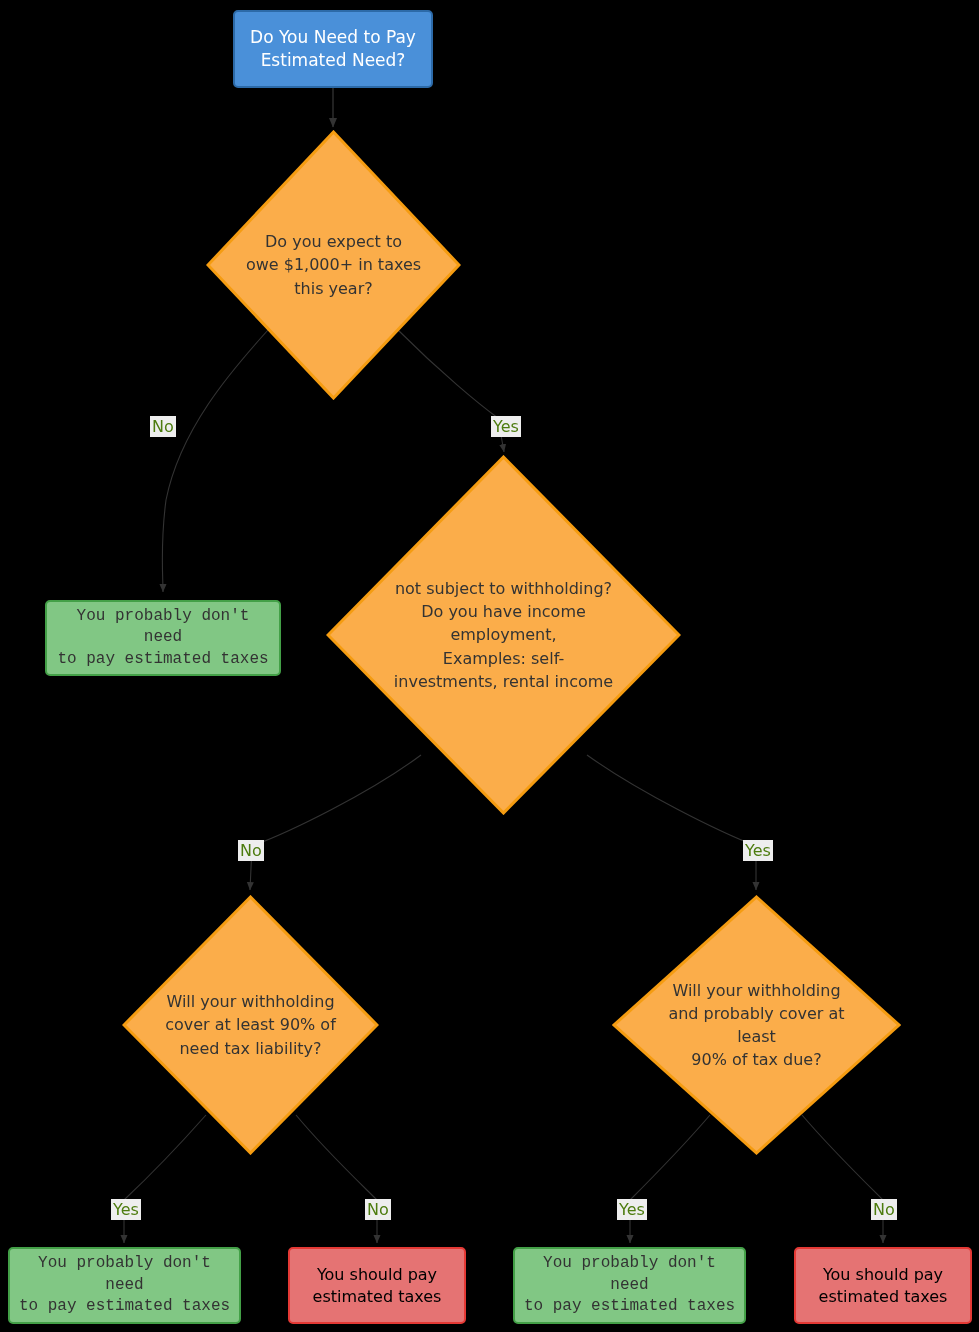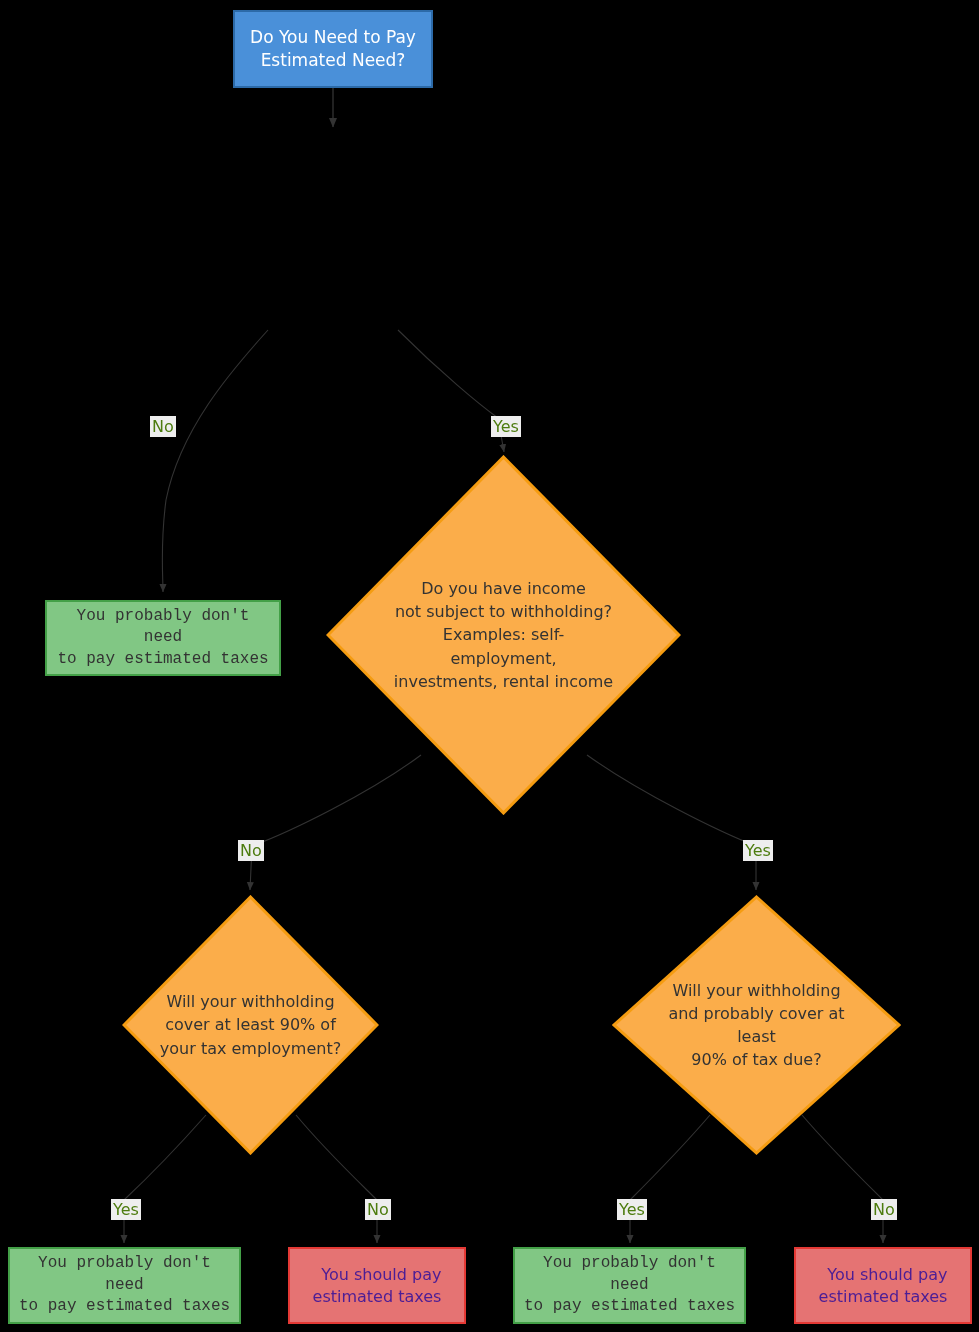--- a/index.html
+++ b/index.html
@@ -31,42 +31,41 @@
     box-sizing: border-box;
     display: flex;
     align-items: center;
     justify-content: center;
     text-align: center;
   }
   
   .rect {
     border-width: 2px;
     border-style: solid;
-    border-radius: 0px;
+    border-radius: 5px;
   }
   .rect .label {
     line-height: 1.35;
     padding: 0 8px;
   }
   .node-start {
     background: #4a90d9;
     border-color: #2c6aa8;
     color: #ffffff;
   }
   .node-good {
     background: #81c784;
     border-color: #43a047;
     color: #333333;
     font-family: Liberation Mono, monospace;
   }
   .node-bad {
     background: #e57373;
     border-color: #e53935;
-    color: #4c1d95;
-    text-align: right;
+    color: #000000;
   }
   
   .diamond-wrap {
     position: absolute;
   }
   .diamond-shape {
     position: absolute;
     left: 0; top: 0;
     width: 100%;
     height: 100%;
@@ -131,52 +130,64 @@
     <path d="M802,1115 C832,1150 868,1185 883,1200 L883,1243" fill="none" stroke="#333333" stroke-width="1.1" marker-end="url(#arrow)"></path>
   </svg>
 
   <div class="node rect node-start" style="left:233px; top:10px; width:200px; height:78px;">
     <div class="label t17">
       <div>Do You Need to Pay</div>
       <div>Estimated Need?</div>
     </div>
   </div>
 
+  <div class="diamond-wrap" style="left:206px; top:130px; width:255px; height:270px;">
+    <svg class="diamond-shape" viewBox="0 0 255 270" preserveAspectRatio="none">
+      <polygon points="127.5,2 253,135 127.5,268 2,135" fill="#fbad4a" stroke="#f59c11" stroke-width="3"></polygon>
+    </svg>
+    <div class="diamond-text t16">
+      <div class="inner">
+        <div>Do you expect to</div>
+        <div>owe $1,000+ in taxes</div>
+        <div>this year?</div>
+      </div>
+    </div>
+  </div>
 
   <div class="diamond-wrap" style="left:326px; top:455px; width:355px; height:360px;">
     <svg class="diamond-shape" viewBox="0 0 355 360" preserveAspectRatio="none">
       <polygon points="177.5,2 353,180 177.5,358 2,180" fill="#fbad4a" stroke="#f59c11" stroke-width="3"></polygon>
     </svg>
     <div class="diamond-text t16">
       <div class="inner">
+        <div>not subject to withholding?</div>
         <div>Do you have income</div>
-        <div>not subject to withholding?</div>
+        <div>employment,</div>
         <div>Examples: self-</div>
-        <div>employment,</div>
         <div>investments, rental income</div>
       </div>
     </div>
   </div>
 
   <div class="node rect node-good" style="left:45px; top:600px; width:236px; height:76px;">
     <div class="label t16">
       <div>You probably don't need</div>
       <div>to pay estimated taxes</div>
     </div>
   </div>
 
   <div class="diamond-wrap" style="left:122px; top:895px; width:257px; height:260px;">
     <svg class="diamond-shape" viewBox="0 0 257 260" preserveAspectRatio="none">
       <polygon points="128.5,2 255,130 128.5,258 2,130" fill="#fbad4a" stroke="#f59c11" stroke-width="3"></polygon>
     </svg>
     <div class="diamond-text t16">
       <div class="inner">
         <div>Will your withholding</div>
         <div>cover at least 90% of</div>
-        <div>your tax employment?</div>
+        <div>need tax liability?</div>
       </div>
     </div>
   </div>
 
   <div class="diamond-wrap" style="left:612px; top:895px; width:289px; height:260px;">
     <svg class="diamond-shape" viewBox="0 0 289 260" preserveAspectRatio="none">
       <polygon points="144.5,2 287,130 144.5,258 2,130" fill="#fbad4a" stroke="#f59c11" stroke-width="3"></polygon>
     </svg>
     <div class="diamond-text t16">
       <div class="inner">

